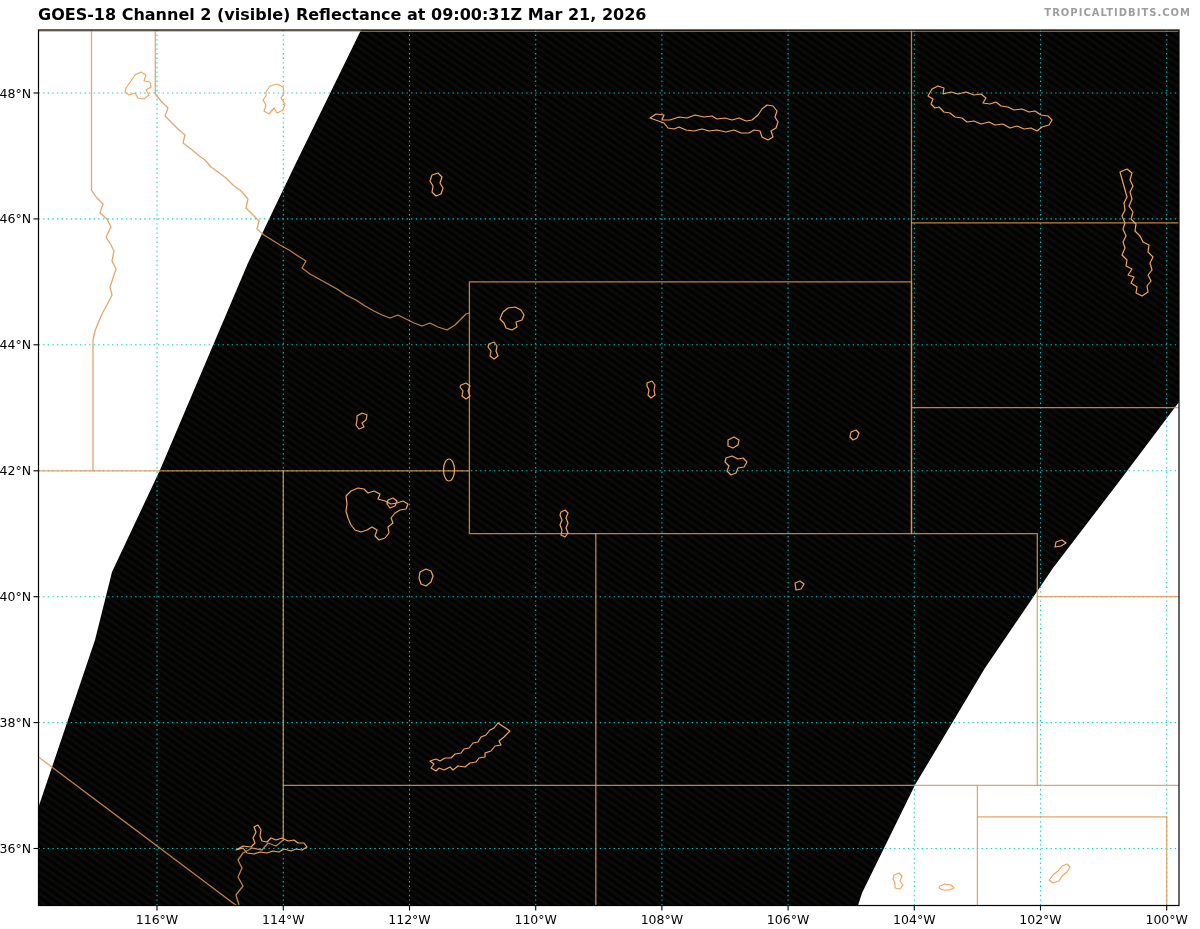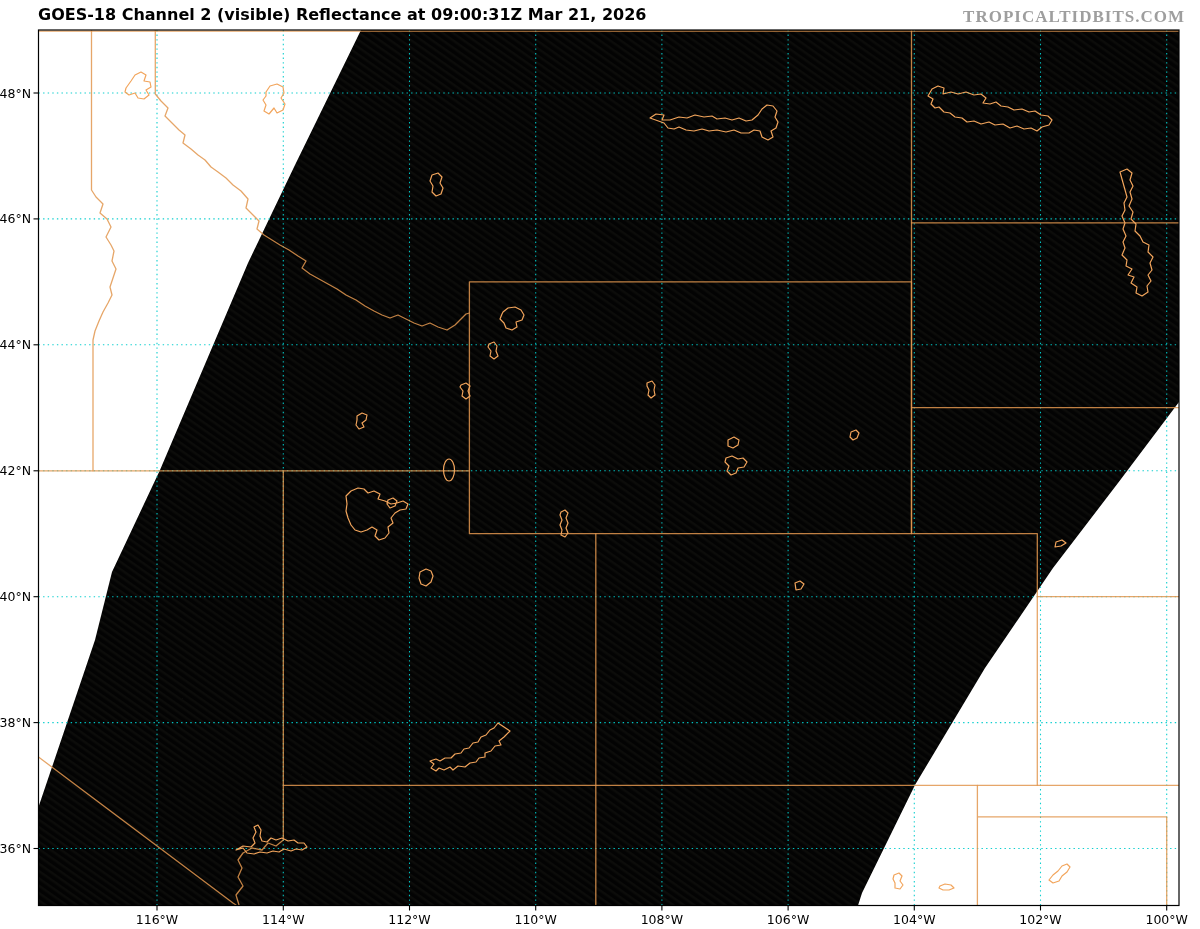--- a/index.html
+++ b/index.html
@@ -1,19 +1,19 @@
 <!DOCTYPE html>
 <html><head>
 <meta charset="utf-8">
 <style>
   html,body{margin:0;padding:0;background:#ffffff;}
   .screen{position:relative;width:1200px;height:929px;background:#ffffff;overflow:hidden;
           font-family:"DejaVu Sans","Liberation Sans",sans-serif;}
   .title{position:absolute;left:38px;top:5px;font-size:16px;font-weight:bold;color:#000;white-space:nowrap;}
-  .watermark{position:absolute;right:15px;top:7px;font-size:17px;font-weight:bold;color:#9e9e9e;letter-spacing:1px;white-space:nowrap;font-family:Liberation Serif, serif;}
+  .watermark{position:absolute;right:9px;top:7px;font-size:10px;font-weight:bold;color:#9e9e9e;letter-spacing:1px;white-space:nowrap;}
   svg{position:absolute;left:0;top:0;}
   .frame{fill:none;stroke:#000;stroke-width:1.2;}
   .grid{stroke:#00cccc;stroke-width:1.1;stroke-dasharray:1.4 3.2;fill:none;opacity:.95;}
   .sborder{stroke:#e2974f;stroke-width:1.3;fill:none;opacity:.85;stroke-linejoin:round;stroke-linecap:round;}
   .lake{stroke:#f2a55c;stroke-width:1.2;fill:none;stroke-linejoin:round;stroke-linecap:round;}
   .tick{stroke:#000;stroke-width:1.1;}
   .ticklab{font-size:12.5px;fill:#000;font-family:"DejaVu Sans","Liberation Sans",sans-serif;}
 </style>
 </head>
 <body>

